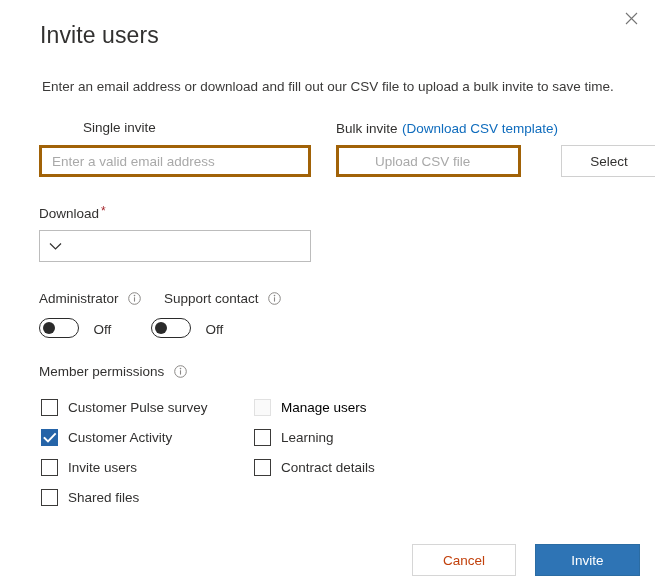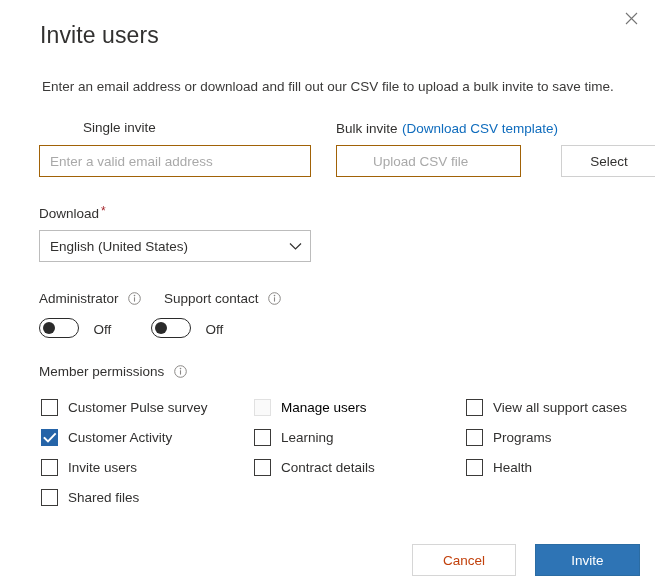--- a/index.html
+++ b/index.html
@@ -75,21 +75,21 @@
   .req-star {
     color: #a4262c;
     font-size: 12px;
     vertical-align: top;
     margin-left: 2px;
   }
 
   
   .txtfield {
     box-sizing: border-box;
-    border: 1px solid #a16207;
+    border: 3px solid #a16207;
     background: #ffffff;
     font-family: "Liberation Sans", sans-serif;
     font-size: 13.5px;
     color: #323130;
     padding: 0 10px;
     outline: none;
   }
   .txtfield::placeholder { color: #a9a9a9; opacity: 1; }
 
   .btn-plain {
@@ -237,21 +237,20 @@
     <span class="fld-label">Bulk invite</span>
     <span class="link">(Download CSV template)</span>
   </div>
   <input class="txtfield" type="text" style="position: absolute; left: 336px; top: 145px; width: 185px; height: 32px; padding-left: 36px;" placeholder="Upload CSV file">
   <button class="btn-plain" style="position:absolute; left:561px; top:145px; width:96px; height:32px;">Select</button>
 
   <div style="position:absolute; left:39px; top:204px;">
     <span class="fld-label">Download</span><span class="req-star">*</span>
   </div>
   <div class="selectbox" style="position:absolute; left:39px; top:230px; width:272px; height:32px;">
-    <span class="val">English (United States)</span>
     <span class="chev">
       <svg width="13" height="9" viewBox="0 0 13 9">
         <path d="M1,1.5 L6.5,7 L12,1.5" stroke="#323130" stroke-width="1.2" fill="none"></path>
       </svg>
     </span>
   </div>
 
   <div style="position:absolute; left:39px; top:289px; white-space:nowrap;">
     <span class="fld-label">Administrator</span>
     <span class="info-icon">
@@ -328,31 +327,17 @@
     <div class="cb-row">
       <span class="cb-box"></span>
       <span class="cb-label">Learning</span>
     </div>
     <div class="cb-row">
       <span class="cb-box"></span>
       <span class="cb-label">Contract details</span>
     </div>
   </div>
 
-  <div style="position:absolute; left:466px; top:386px;">
-    <div class="cb-row">
-      <span class="cb-box"></span>
-      <span class="cb-label">View all support cases</span>
-    </div>
-    <div class="cb-row">
-      <span class="cb-box"></span>
-      <span class="cb-label">Programs</span>
-    </div>
-    <div class="cb-row">
-      <span class="cb-box"></span>
-      <span class="cb-label">Health</span>
-    </div>
-  </div>
 
   <button class="footer-btn btn-cancel" style="position:absolute; left:412px; top:544px; width:104px;">Cancel</button>
   <button class="footer-btn btn-primary" style="position:absolute; left:535px; top:544px; width:105px;">Invite</button>
 
 </div>
 
 </body></html>

